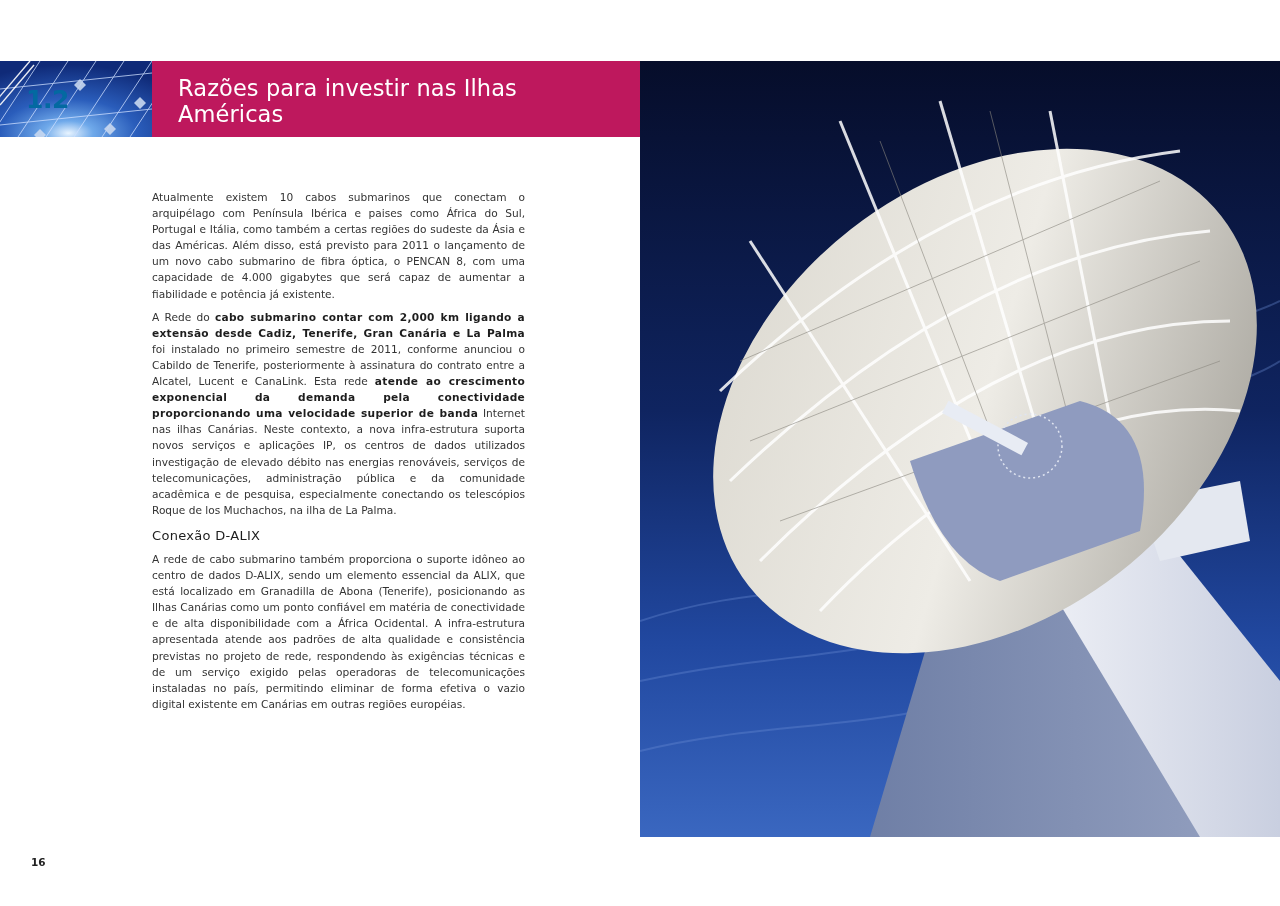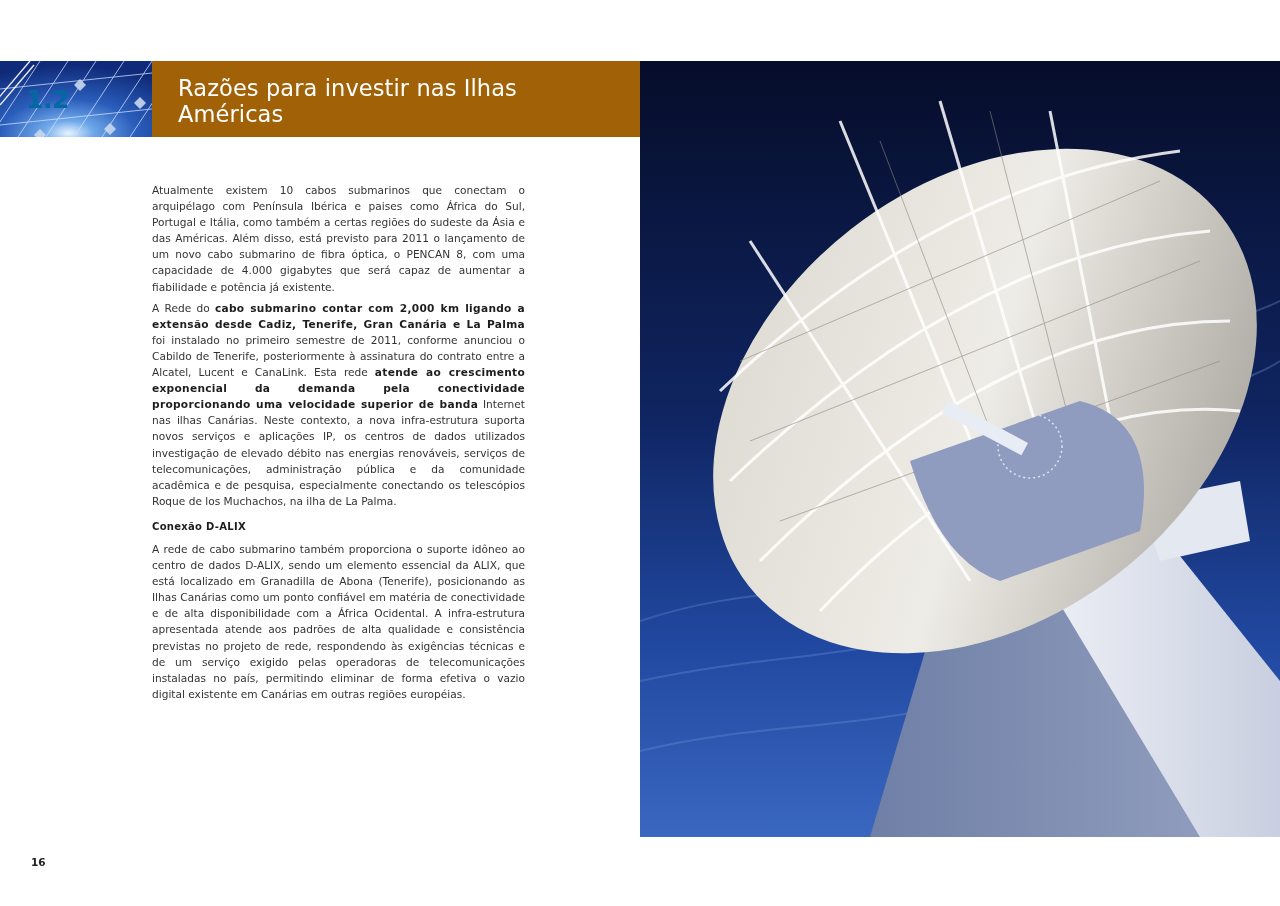--- a/index.html
+++ b/index.html
@@ -2,30 +2,30 @@
 <html><head>
   <meta charset="utf-8">
   <style>
     html, body { margin: 0; padding: 0; background: #ffffff; }
     body { width: 1280px; height: 906px; position: relative; overflow: hidden;
            font-family: "DejaVu Sans", sans-serif; color: #2a2a2a; }
     .solar { position: absolute; left: 0; top: 61px; width: 152px; height: 76px; overflow: hidden; }
     .solar svg { display: block; }
     .section-num { position: absolute; left: 26px; top: 85px; font-size: 25px; font-weight: bold;
                    color: #0369a1; letter-spacing: -0.5px; font-family: "DejaVu Sans", sans-serif; }
-    .title-band { position: absolute; left: 152px; top: 61px; width: 488px; height: 76px; background: #a16207; }
+    .title-band { position: absolute; left: 152px; top: 61px; width: 488px; height: 76px; background: #be185d; }
     .title { position: absolute; left: 26px; top: 14px; font-size: 22.5px; line-height: 26px; color: #ffffff;
              font-family: "DejaVu Sans", sans-serif; font-weight: normal; margin: 0; letter-spacing: 0.1px; }
     .photo { position: absolute; left: 640px; top: 61px; width: 640px; height: 776px; overflow: hidden; }
     .photo svg { display: block; }
     .body-text { position: absolute; left: 152px; top: 182px; width: 373px; font-size: 10.6px;
                  line-height: 16.1px; text-align: justify; color: #333; }
-    .body-text p { margin: 0 0 5px 0; }
+    .body-text p { margin: 7px 0 5px 0; }
     .body-text b { font-weight: bold; color: #1d1d1d; letter-spacing: 0.3px; }
-    .subhead { font-weight: bold; font-size: 10px; margin: 10px 0 6px 0; color: #1d1d1d; letter-spacing: 0.3px; }
+    .subhead { font-weight: normal; font-size: 13px; margin: 10px 0 6px 0; color: #1d1d1d; letter-spacing: 0.3px; }
     .page-num { position: absolute; left: 31px; top: 856px; font-size: 10.5px; font-weight: bold; color: #222; }
   </style>
 </head>
 <body>
 
 <div class="solar">
   <svg width="152" height="76" viewBox="0 0 152 76">
     <defs>
       <radialGradient id="sg" cx="0.45" cy="0.95" r="0.9">
         <stop offset="0" stop-color="#e8f4ff"></stop>

